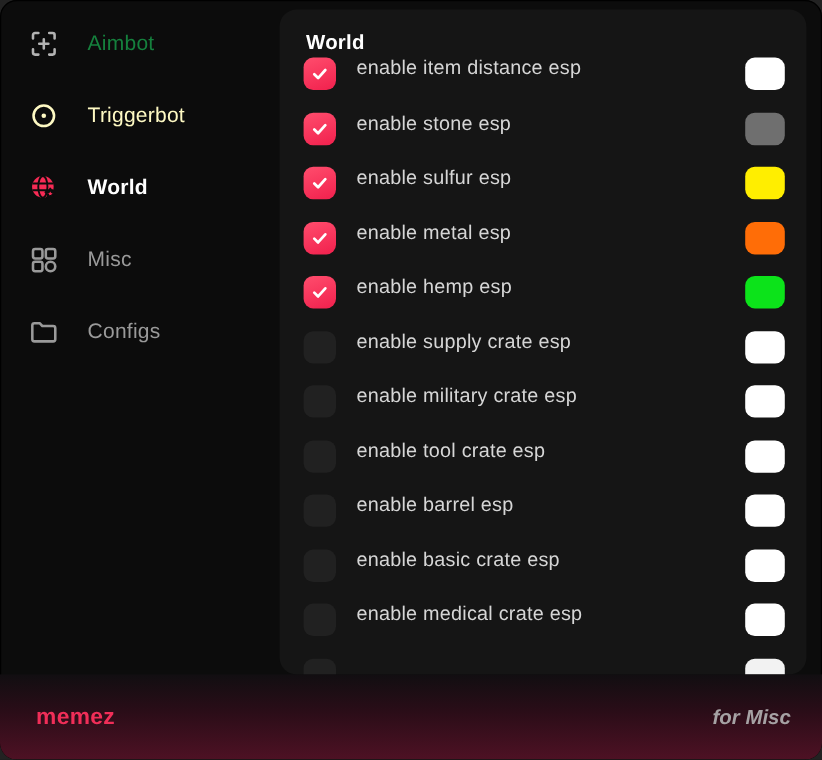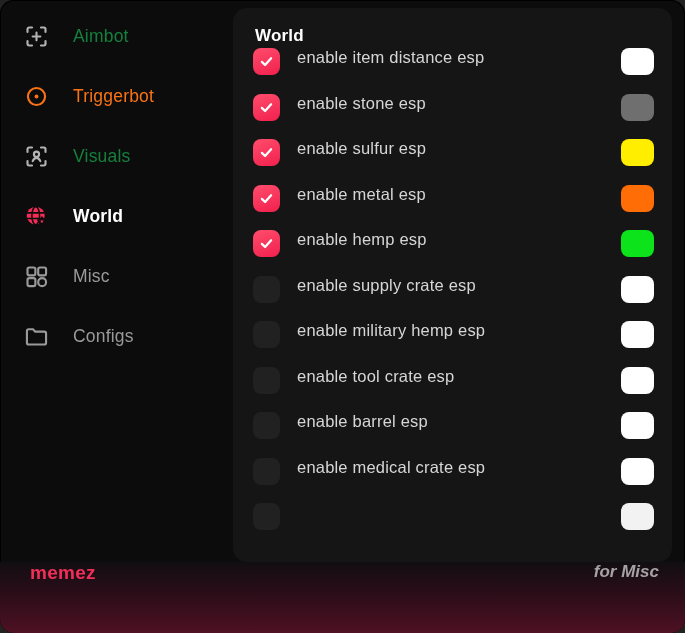--- a/index.html
+++ b/index.html
@@ -6,36 +6,36 @@
   body{width:685px;height:633px;position:relative;font-family:"Liberation Sans",sans-serif;-webkit-font-smoothing:antialiased;}
   .window{position:absolute;inset:0;background:#0c0c0c;border-radius:14px;overflow:hidden;box-shadow:0 0 0 1px #000 inset;}
   
   .sidebar{position:absolute;left:0;top:6px;width:233px;}
   .side-item{height:60px;display:flex;align-items:center;padding-left:22px;cursor:pointer;}
   .side-icon{width:28px;height:28px;flex:0 0 28px;display:flex;align-items:center;justify-content:center;}
   .side-icon svg{width:27px;height:27px;}
   .side-label{margin-left:23px;font-size:17.5px;letter-spacing:.2px;}
   .side-item .side-icon{color:#b3b3b3;}
   .side-item .side-label{color:#15803d;}
-  .side-item.dim .side-icon,.side-item.dim .side-label{color:#f97316;}
+  .side-item.dim .side-icon,.side-item.dim .side-label{color:#fef9c3;}
   .side-item.mid .side-icon,.side-item.mid .side-label{color:#9a9a9a;}
   .side-item.active .side-label{color:#ffffff;font-weight:600;}
   .side-item.active .side-icon{color:#f72b55;}
   
   .panel{position:absolute;left:233px;top:8px;width:439px;height:554px;background:#151515;border-radius:14px;padding:12px 18px 0 20px;box-sizing:border-box;overflow:hidden;}
   .panel-title{color:#ffffff;font-size:17px;font-weight:600;letter-spacing:.2px;padding:6px 0 2px 2px;}
   .row{height:45.5px;display:flex;align-items:flex-start;}
   .checkbox{width:27px;height:27px;border-radius:8px;background:#212121;flex:0 0 27px;display:flex;align-items:center;justify-content:center;cursor:pointer;}
   .checkbox.checked{background:linear-gradient(160deg,#ff4d6d,#f1204d);}
   .checkbox svg{width:17px;height:17px;display:none;}
   .checkbox.checked svg{display:block;}
   .row-label{margin-left:17px;color:#d6d6d6;font-size:16.5px;letter-spacing:.2px;}
   .swatch{margin-left:auto;width:33px;height:27px;border-radius:8px;cursor:pointer;}
   
-  .footer{position:absolute;left:0;bottom:0;width:100%;height:71px;background:linear-gradient(180deg,#110e11 0%,#2b0d18 45%,#4e1124 100%);display:flex;box-sizing:border-box;padding:0 26px 0 30px;}
+  .footer{position:absolute;left:0;bottom:0;width:100%;height:71px;background:linear-gradient(180deg,#110e11 0%,#2b0d18 45%,#4e1124 100%);display:flex;align-items:center;box-sizing:border-box;padding:0 26px 0 30px;}
   .brand{color:#f02e58;font-weight:700;font-size:19px;letter-spacing:.3px;}
   .tagline{margin-left:auto;color:#a6a2a4;font-size:17px;font-style:italic;font-weight:600;}
 </style>
 </head>
 <body>
 
 <div class="window">
 
   <nav class="sidebar">
       <div class="side-item">
@@ -51,33 +51,20 @@
         <span class="side-label">Aimbot</span>
       </div>
       <div class="side-item dim">
         <span class="side-icon">
           <svg viewBox="0 0 24 24" fill="none" stroke="currentColor" stroke-width="1.9">
             <circle cx="12" cy="12" r="7.6"></circle>
             <circle cx="12" cy="12" r="1.7" fill="currentColor" stroke="none"></circle>
           </svg>
         </span>
         <span class="side-label">Triggerbot</span>
-      </div>
-      <div class="side-item">
-        <span class="side-icon">
-          <svg viewBox="0 0 24 24" fill="none" stroke="currentColor" stroke-width="1.9" stroke-linecap="round">
-            <path d="M4 8V5.5A1.5 1.5 0 0 1 5.5 4H8"></path>
-            <path d="M16 4h2.5A1.5 1.5 0 0 1 20 5.5V8"></path>
-            <path d="M20 16v2.5a1.5 1.5 0 0 1-1.5 1.5H16"></path>
-            <path d="M8 20H5.5A1.5 1.5 0 0 1 4 18.5V16"></path>
-            <circle cx="12" cy="10" r="2.3"></circle>
-            <path d="M8.6 16.2c.8-2 2-3 3.4-3s2.6 1 3.4 3"></path>
-          </svg>
-        </span>
-        <span class="side-label">Visuals</span>
       </div>
       <div class="side-item active">
         <span class="side-icon">
           <svg viewBox="0 0 24 24">
             <circle cx="11.3" cy="11.3" r="8" fill="currentColor"></circle>
             <g stroke="#0c0c0c" stroke-width="1.4" fill="none">
               <ellipse cx="11.3" cy="11.3" rx="3.4" ry="8"></ellipse>
               <path d="M3.6 8.8h15.4M3.6 13.8h15.4"></path>
             </g>
             <polygon points="16.8,12.6 17.75,15.05 20.35,15.2 18.35,16.9 19,19.45 16.8,18.05 14.6,19.45 15.25,16.9 13.25,15.2 15.85,15.05" fill="currentColor" stroke="#0c0c0c" stroke-width="1.5" stroke-linejoin="round"></polygon>
@@ -154,31 +141,36 @@
           <span class="row-label">enable hemp esp</span>
           <span class="swatch" style="background:#0ce31a"></span>
         </div>
         <div class="row">
           <span class="checkbox"></span>
           <span class="row-label">enable supply crate esp</span>
           <span class="swatch" style="background:#ffffff"></span>
         </div>
         <div class="row">
           <span class="checkbox"></span>
-          <span class="row-label">enable military hemp esp</span>
+          <span class="row-label">enable military crate esp</span>
           <span class="swatch" style="background:#ffffff"></span>
         </div>
         <div class="row">
           <span class="checkbox"></span>
           <span class="row-label">enable tool crate esp</span>
           <span class="swatch" style="background:#ffffff"></span>
         </div>
         <div class="row">
           <span class="checkbox"></span>
           <span class="row-label">enable barrel esp</span>
+          <span class="swatch" style="background:#ffffff"></span>
+        </div>
+        <div class="row">
+          <span class="checkbox"></span>
+          <span class="row-label">enable basic crate esp</span>
           <span class="swatch" style="background:#ffffff"></span>
         </div>
         <div class="row">
           <span class="checkbox"></span>
           <span class="row-label">enable medical crate esp</span>
           <span class="swatch" style="background:#ffffff"></span>
         </div>
         <div class="row">
           <span class="checkbox"></span>
           <span class="row-label"></span>

